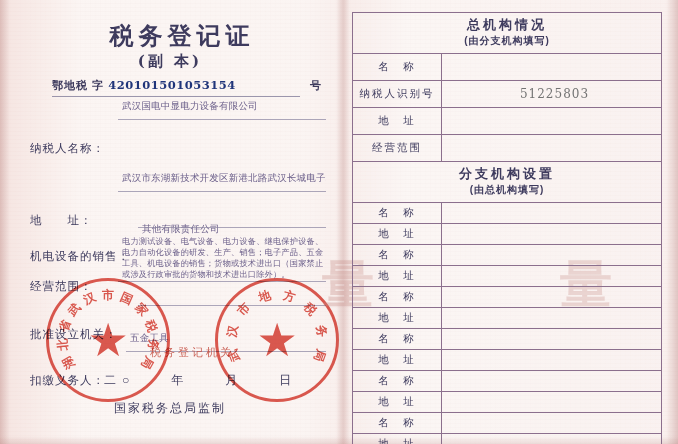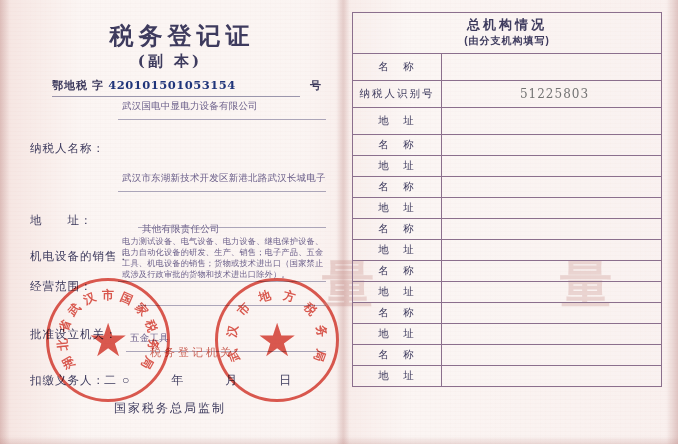--- a/index.html
+++ b/index.html
@@ -394,20 +394,30 @@
         </tr>
         <tr>
           <td class="lab tall">纳税人识别号</td>
           <td class="fill tall">51225803</td>
         </tr>
         <tr>
           <td class="lab tall">地　址</td>
           <td class="fill tall"></td>
         </tr>
         <tr>
+          <td class="lab tall">经营范围</td>
+          <td class="fill tall"></td>
+        </tr>
+        <tr>
+          <td class="head" colspan="2">
+            <span>分支机构设置</span>
+            <span class="sub">(由总机构填写)</span>
+          </td>
+        </tr>
+        <tr>
           <td class="lab">名　称</td>
           <td class="fill"></td>
         </tr>
         <tr>
           <td class="lab">地　址</td>
           <td class="fill"></td>
         </tr>
         <tr>
           <td class="lab">名　称</td>
           <td class="fill"></td>

